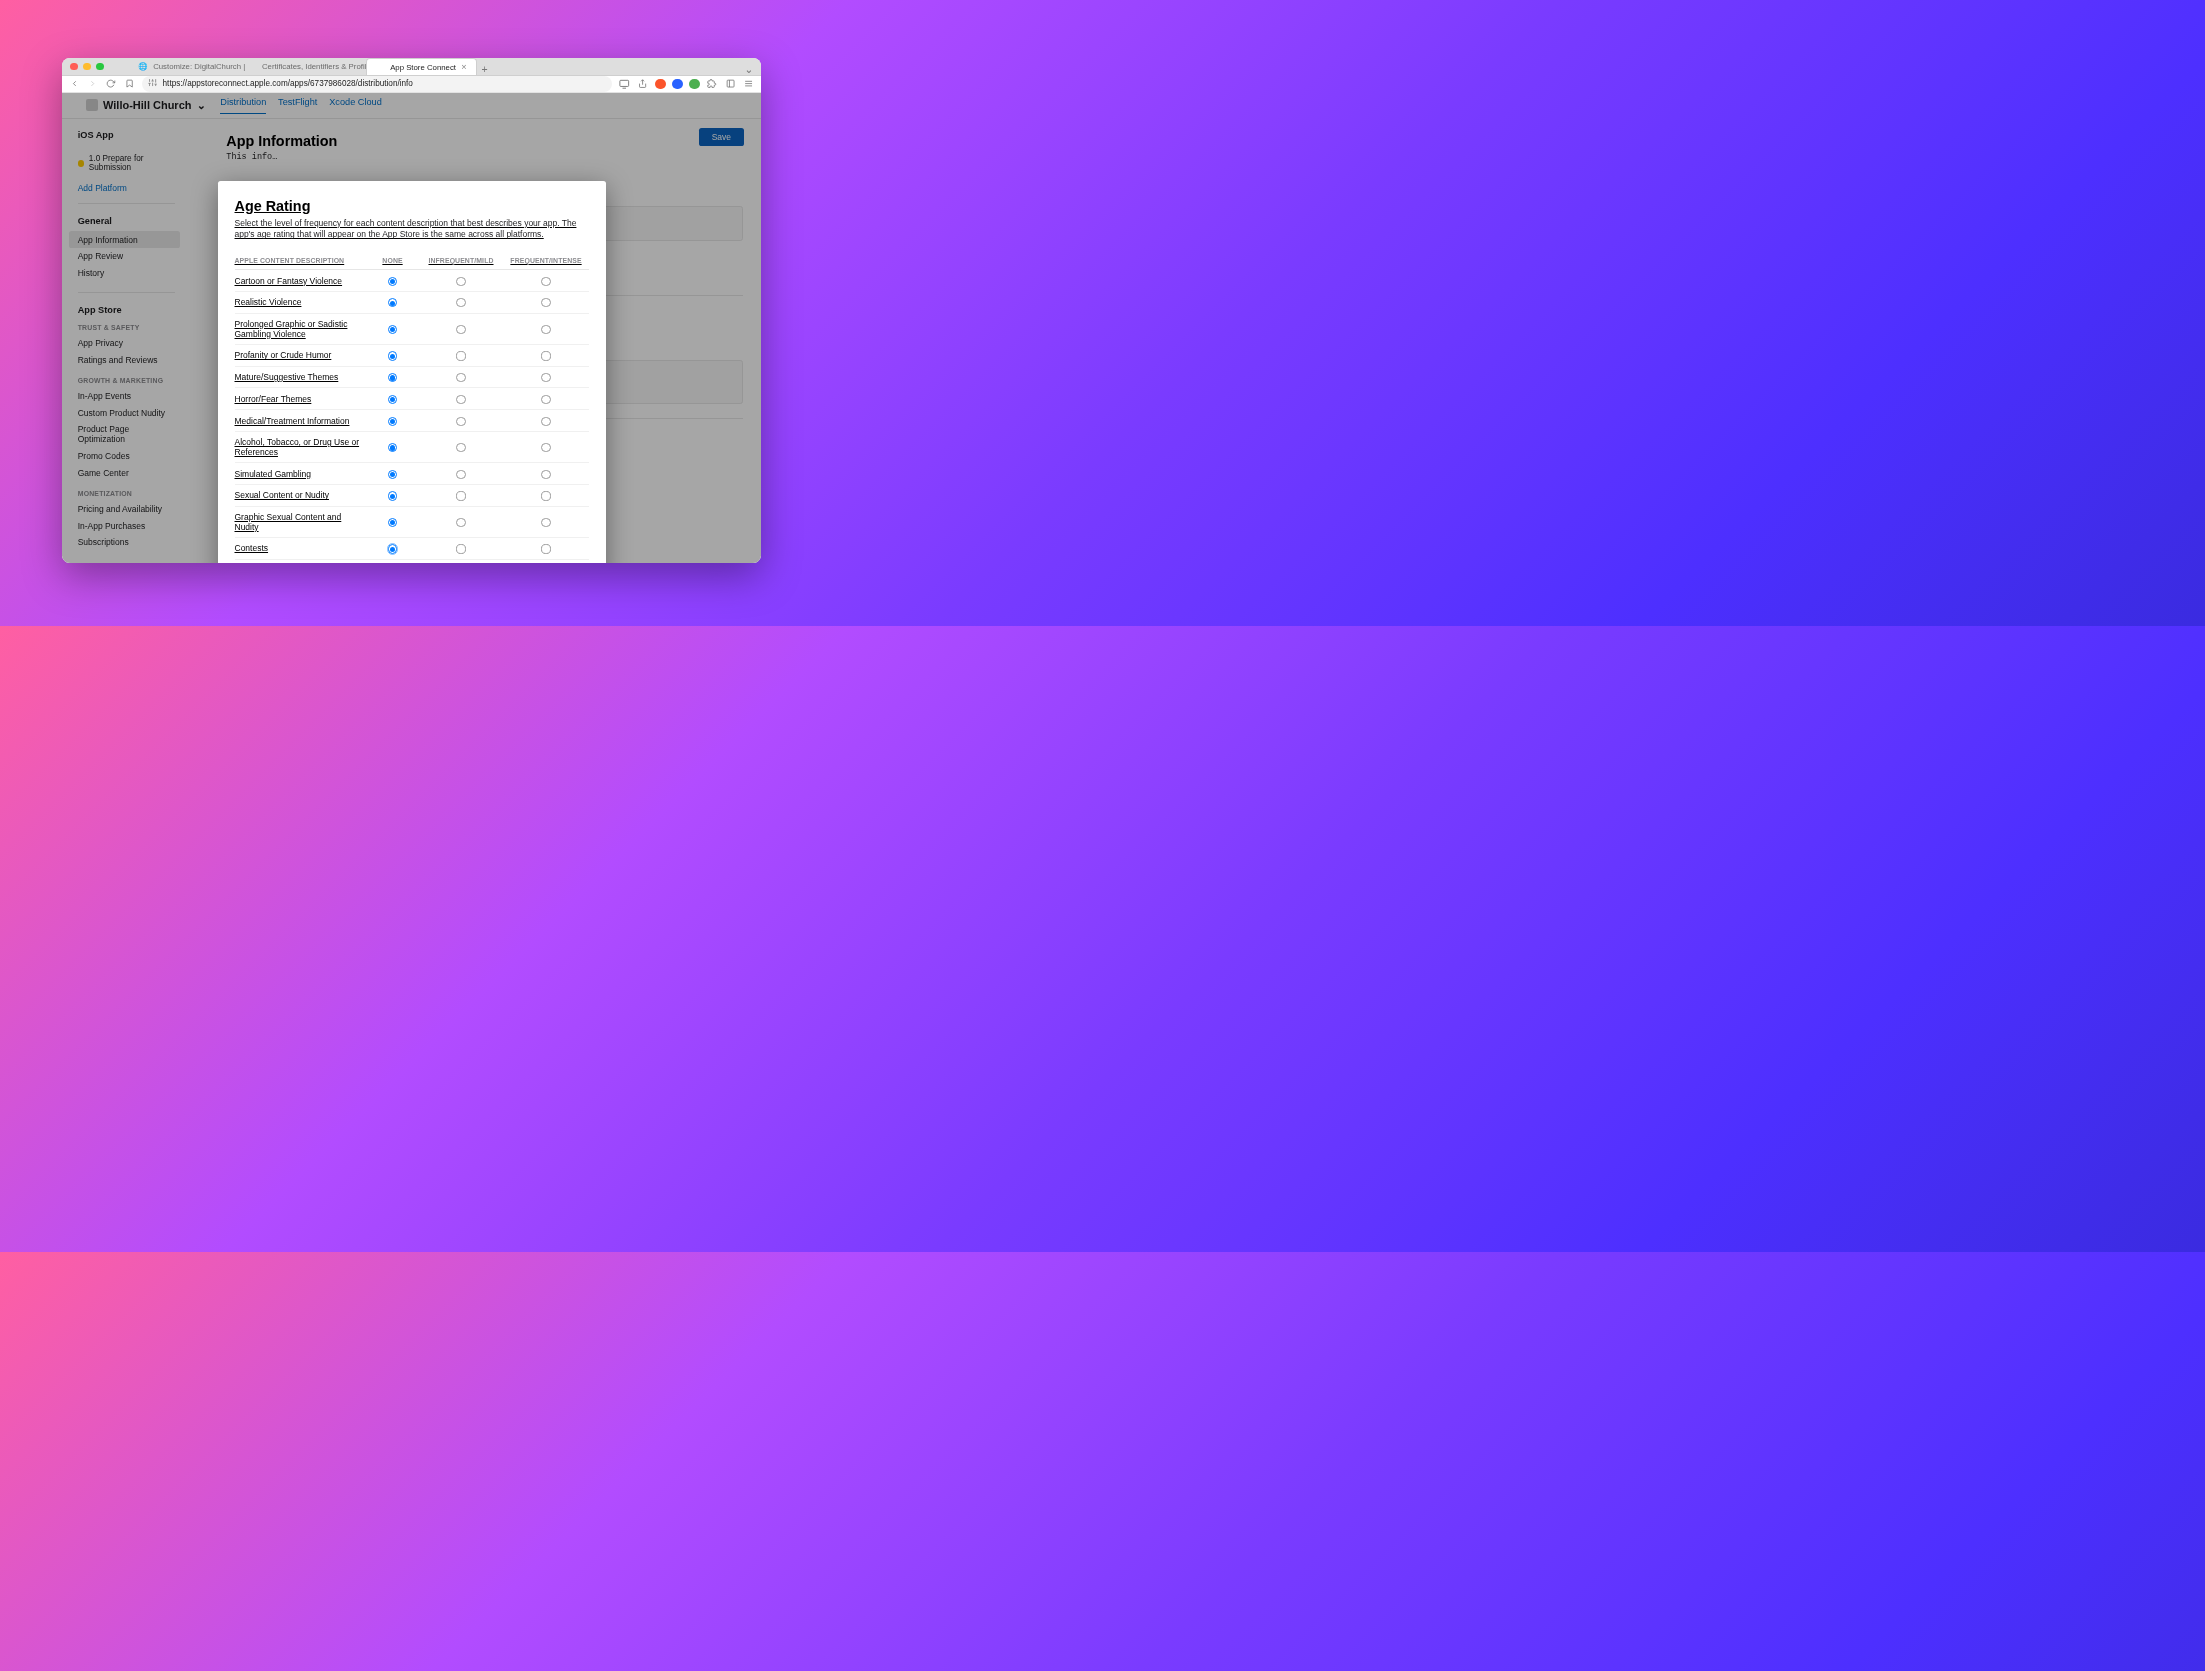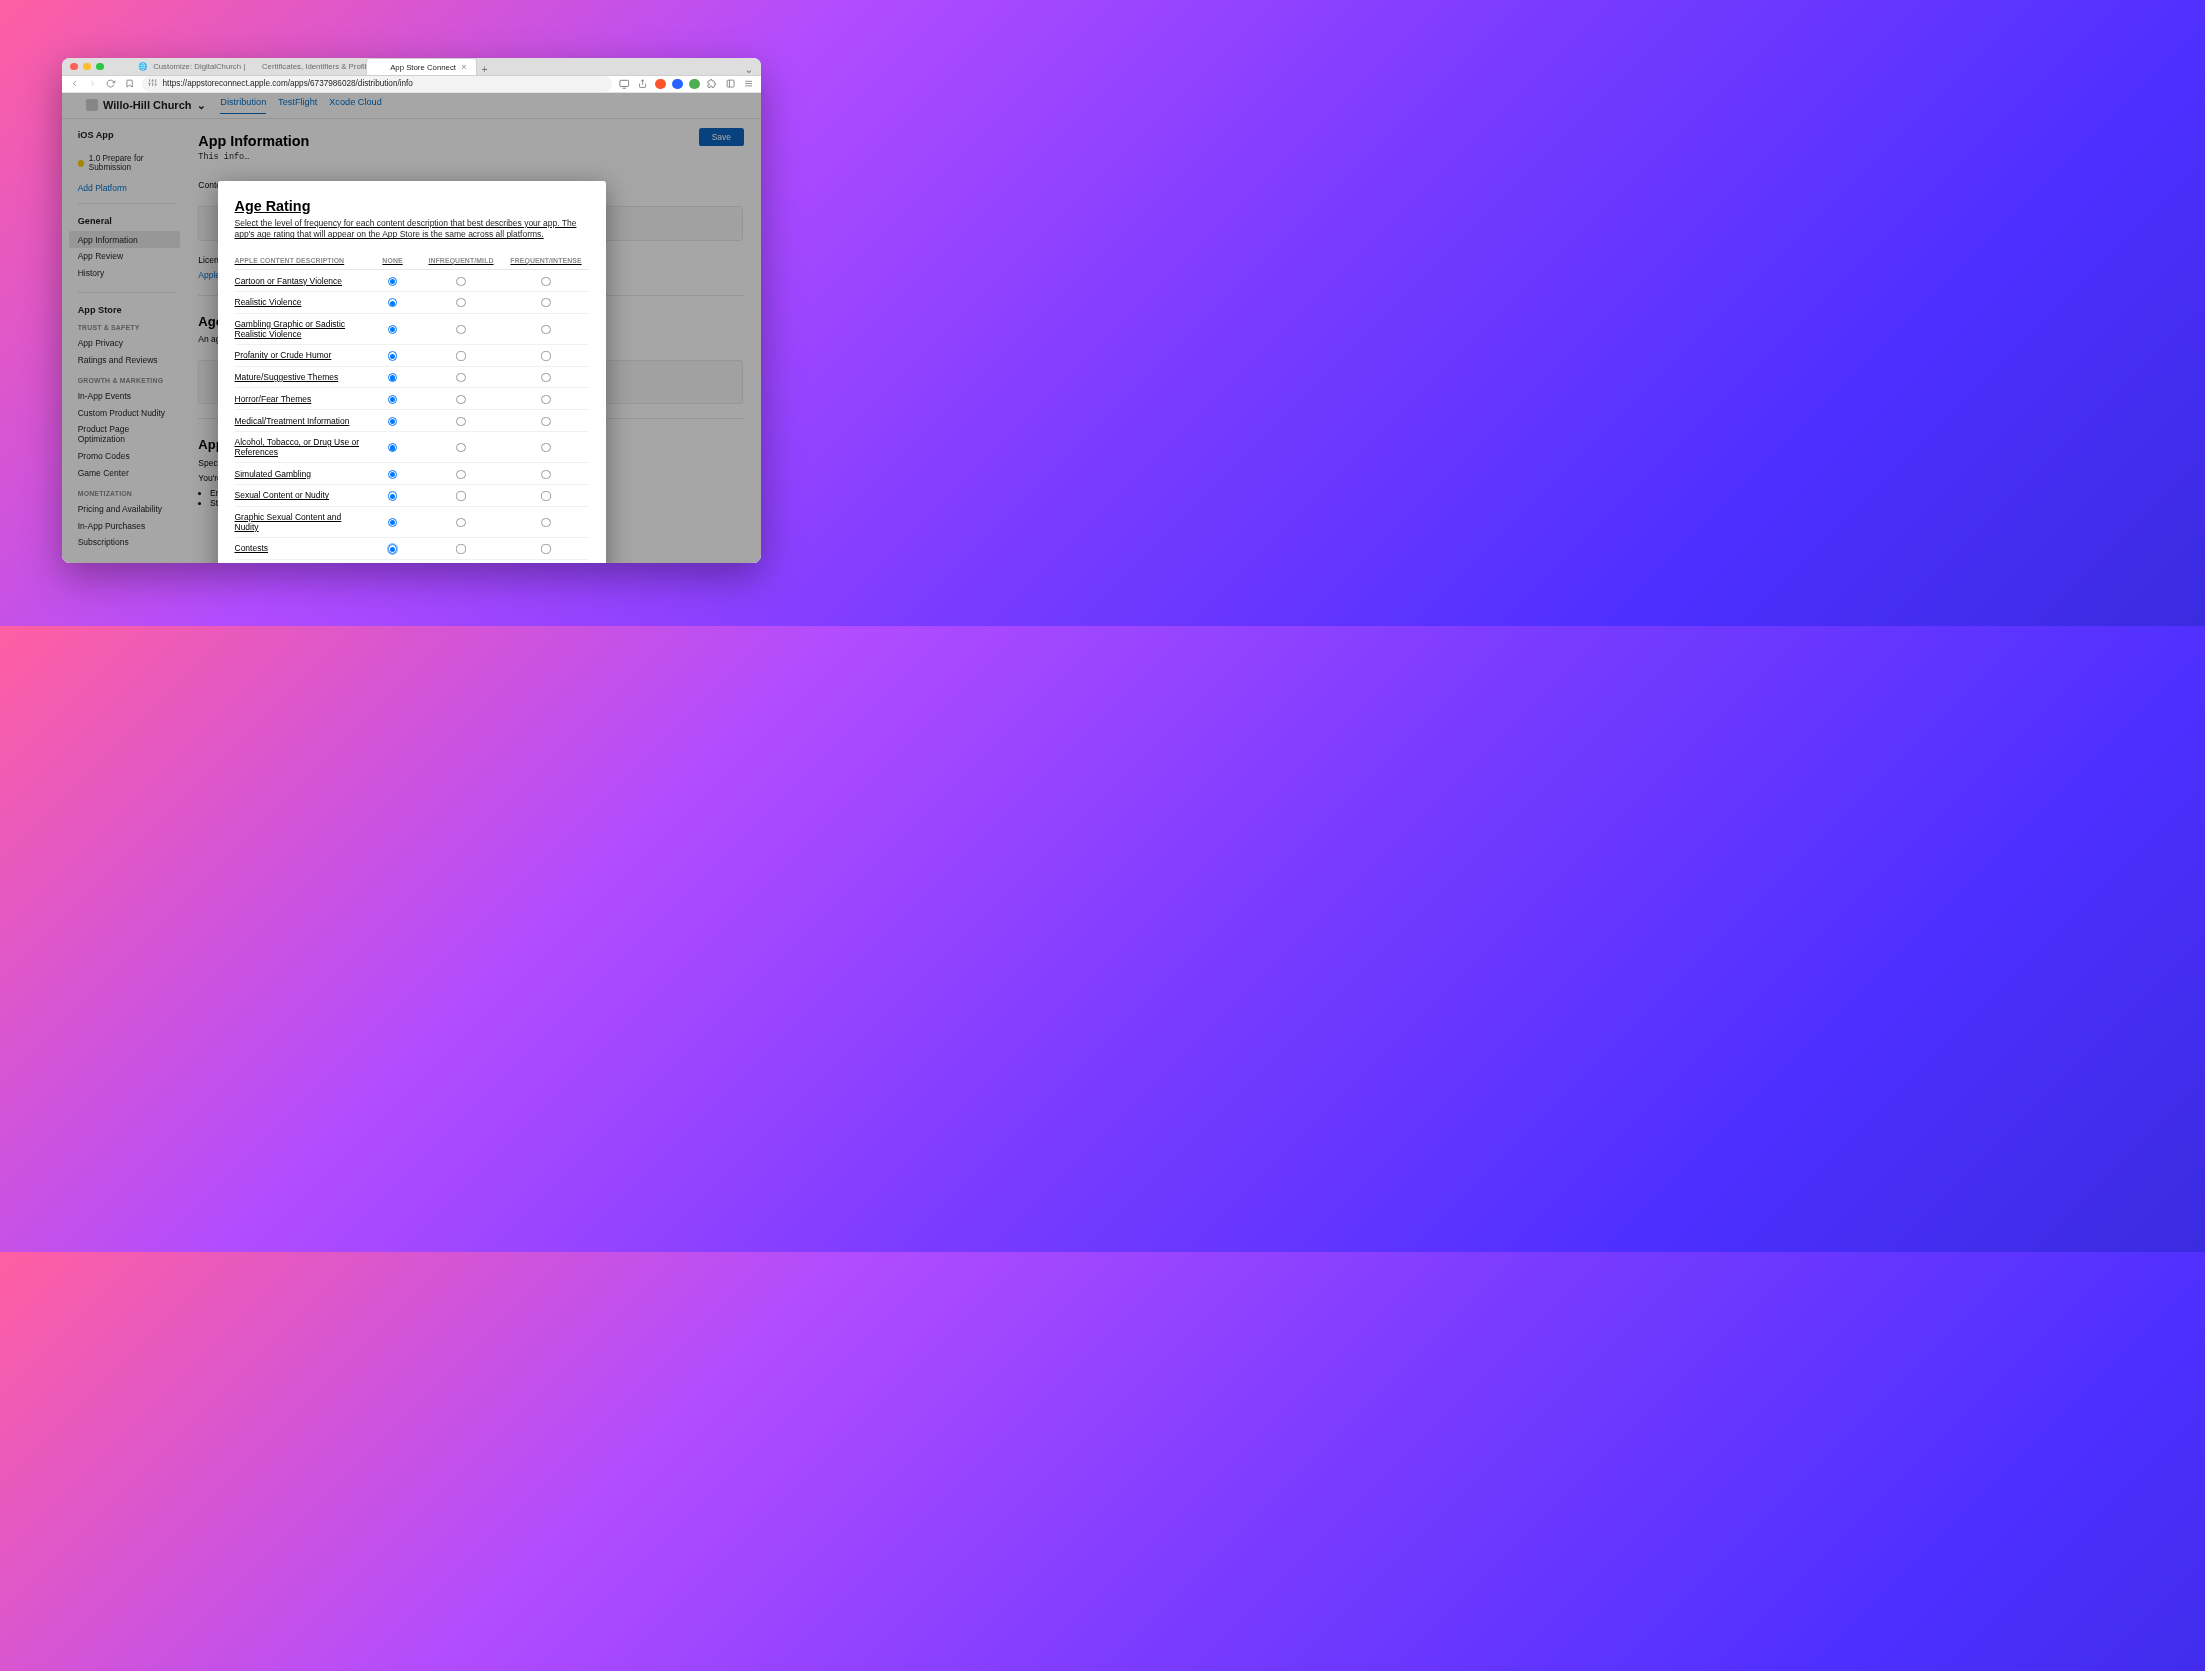--- a/index.html
+++ b/index.html
@@ -28,21 +28,21 @@
   .ext-dot { width:10.5px; height:10.5px; border-radius:50%; }
 
   .app { flex:1; display:flex; flex-direction:column; background:#fff; position:relative; }
   .app-header { height:26px; border-bottom:0.7px solid #e6e6e6; display:flex; align-items:center; padding:0 24px; gap:14.4px; }
   .app-title { font-size:11px; font-weight:700; color:#1d1d1f; display:flex; align-items:center; gap:5.2px; }
   .app-title .logo { width:11.8px; height:11.8px; background:#d0d0d0; border-radius:2px; }
   .header-tabs { display:flex; gap:11.8px; font-size:9.2px; }
   .header-tabs a { color:#0070c9; text-decoration:none; padding-bottom:5.9px; }
   .header-tabs a.active { border-bottom:1.3px solid #0070c9; font-weight:500; }
 
-  .body { flex:1; display:flex; }
+  .body { flex:1; display:flex;gap:28px; }
   .sidebar { width:118px; padding:11.8px 0 11.8px 15.7px; font-size:8.5px; color:#1d1d1f; }
   .sidebar h4 { font-size:9.2px; font-weight:700; margin:11.8px 0 5.2px 0; }
   .sidebar h4:first-child { margin-top:0; }
   .sidebar .subhead { font-size:6.9px; text-transform:uppercase; letter-spacing:0.2px; color:#8a8a8e; font-weight:600; margin:9.2px 0 3.9px 0; }
   .sidebar ul { list-style:none; }
   .sidebar li { padding:3.3px 5.2px 3.3px 0; color:#1d1d1f; font-size:8.5px; cursor:pointer; }
   .sidebar li.selected { background:#e8e8e8; margin-left:-9.2px; padding-left:9.2px; border-radius:2.6px; }
   .sidebar .status { display:flex; gap:5.2px; align-items:center; font-size:8.2px; margin-top:14px; }
   .sidebar .dot-yellow { width:6.5px;height:6.5px;border-radius:50%; background:#ffcc00; }
   .sidebar .add-platform { color:#0070c9; font-size:8.5px; margin-top:10.5px; display:block; }
@@ -281,21 +281,21 @@
               <td class="c"><span class="radio"></span></td>
               <td class="c"><span class="radio"></span></td>
             </tr>
             <tr>
               <td>Realistic Violence</td>
               <td class="c"><span class="radio checked"></span></td>
               <td class="c"><span class="radio"></span></td>
               <td class="c"><span class="radio"></span></td>
             </tr>
             <tr>
-              <td>Gambling Graphic or Sadistic Realistic Violence</td>
+              <td>Prolonged Graphic or Sadistic Gambling Violence</td>
               <td class="c"><span class="radio checked"></span></td>
               <td class="c"><span class="radio"></span></td>
               <td class="c"><span class="radio"></span></td>
             </tr>
             <tr>
               <td>Profanity or Crude Humor</td>
               <td class="c"><span class="radio checked"></span></td>
               <td class="c"><span class="radio"></span></td>
               <td class="c"><span class="radio"></span></td>
             </tr>

